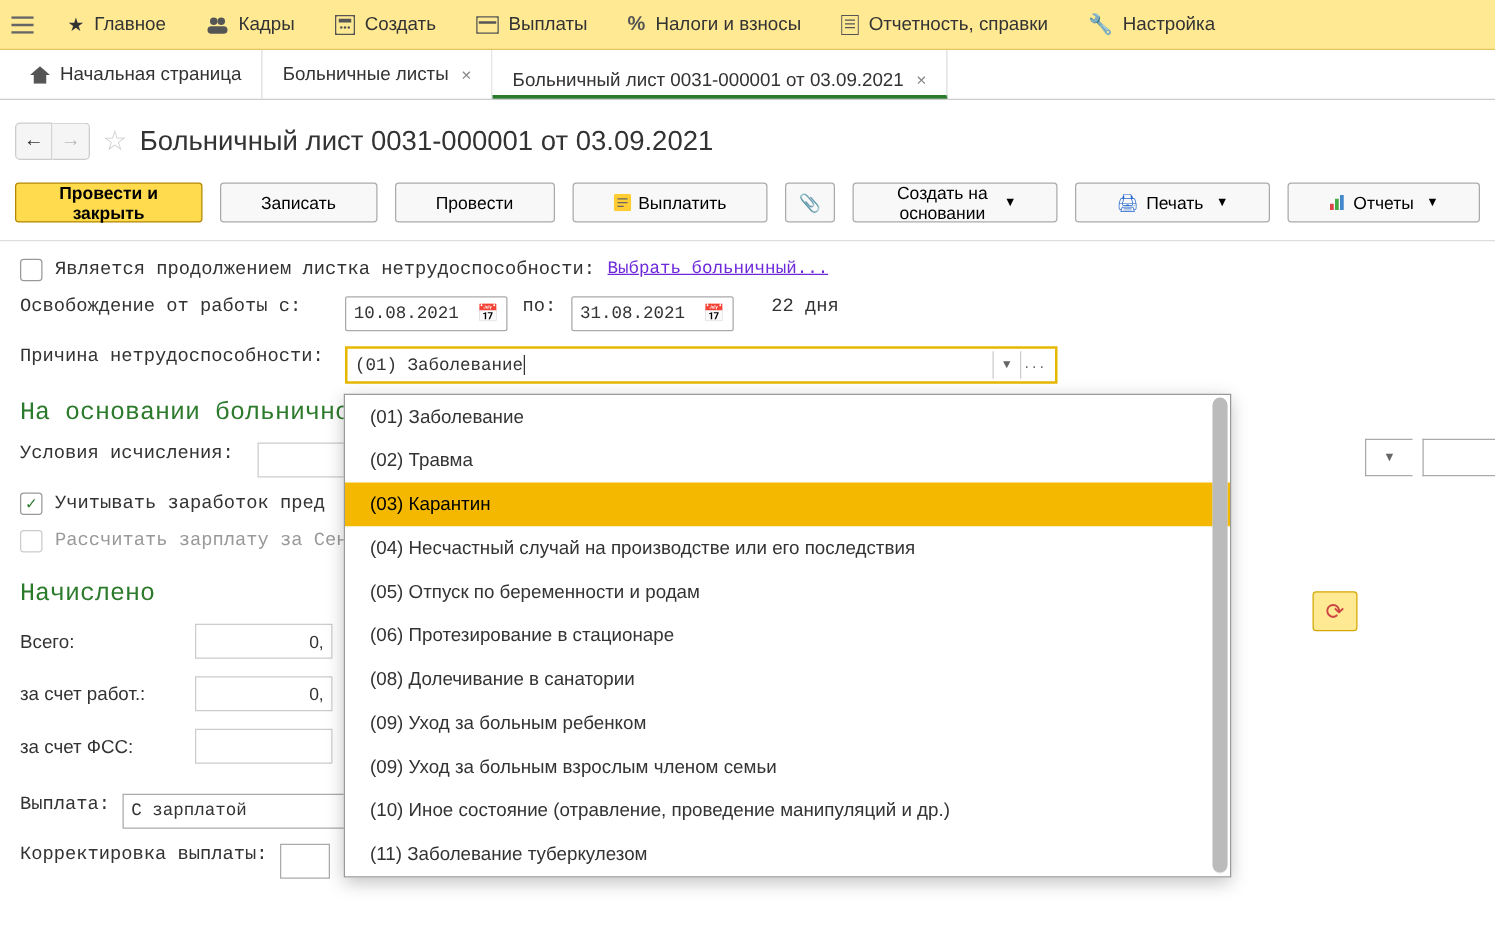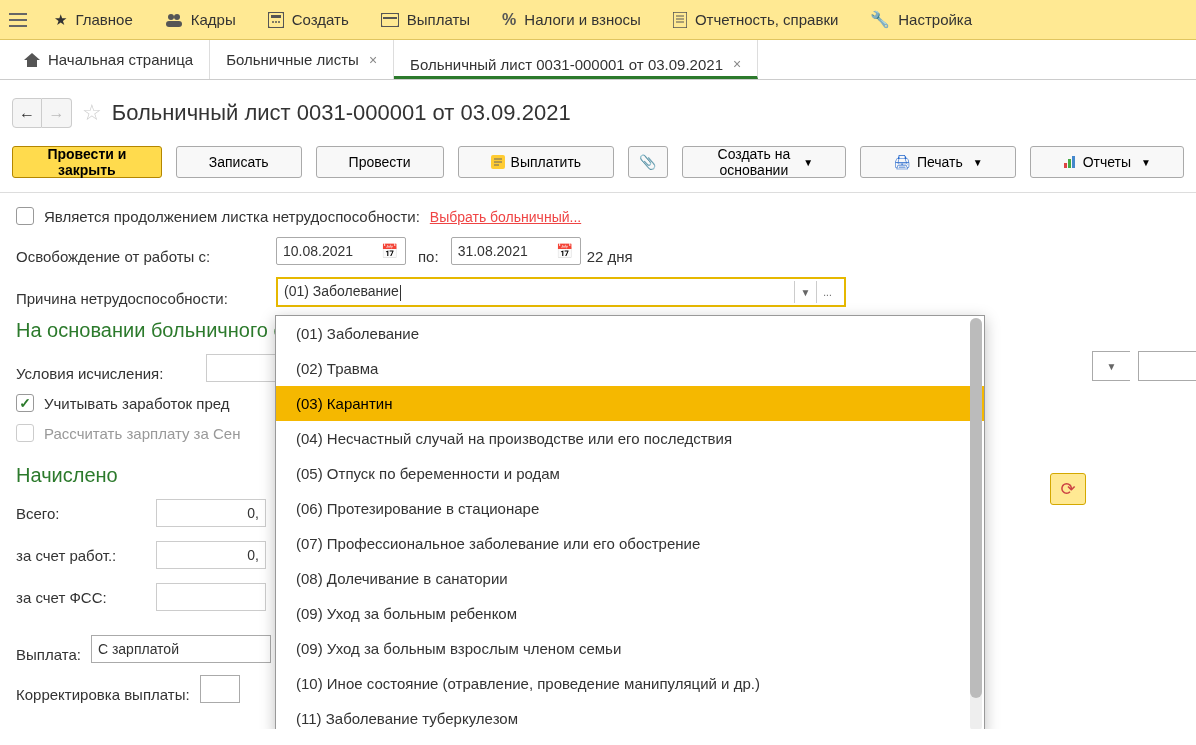--- a/index.html
+++ b/index.html
@@ -93,39 +93,39 @@
     cursor: pointer;
     gap: 6px;
   }
   .btn.primary {
     background: #ffdb4d;
     border-color: #b38600;
     font-weight: bold;
   }
   .btn .caret { font-size: 10px; margin-left: 4px; }
   .content { padding: 14px 16px; position: relative; }
-  .row { display: flex; align-items: flex-end; margin-bottom: 12px; }
+  .row { display: flex; align-items: flex-start; margin-bottom: 12px; font-family: Liberation Mono, monospace; }
   .label { color: #333; margin-right: 10px; font-size: 15px; }
   .checkbox {
     width: 18px; height: 18px;
     border: 1px solid #999;
     border-radius: 3px;
     margin-right: 10px;
     display: inline-flex;
     align-items: center;
     justify-content: center;
     background: #fff;
   }
   .checkbox.checked::after {
     content: "✓";
     color: #2c7a2c;
     font-weight: bold;
     font-size: 14px;
   }
-  .link { color: #ef4444; text-decoration: underline; cursor: pointer; }
+  .link { color: #6d28d9; text-decoration: underline; cursor: pointer; }
   .input-date {
     border: 1px solid #aaa;
     height: 28px;
     width: 130px;
     display: inline-flex;
     align-items: center;
     padding: 0 6px;
     background: #fff;
     border-radius: 2px;
   }
@@ -388,21 +388,21 @@
     <span class="label" style="width:250px;">Освобождение от работы с:</span>
     <span class="input-date">
       <span>10.08.2021</span>
       <span class="cal">📅</span>
     </span>
     <span class="label" style="margin:0 12px;">по:</span>
     <span class="input-date">
       <span>31.08.2021</span>
       <span class="cal">📅</span>
     </span>
-    <span class="label" style="margin-left:6px;">22 дня</span>
+    <span class="label" style="margin-left:30px;">22 дня</span>
   </div>
 
   <div class="row">
     <span class="label" style="width:250px;">Причина нетрудоспособности:</span>
     <span class="combo">
       <span class="combo-text">(01) Заболевание</span>
       <span class="combo-btn">▼</span>
       <span class="combo-btn">...</span>
     </span>
   </div>
@@ -466,21 +466,20 @@
   </div>
 
   <div class="dropdown-panel">
     <div id="dd-list">
         <div class="dd-item">(01) Заболевание</div>
         <div class="dd-item">(02) Травма</div>
         <div class="dd-item hover">(03) Карантин</div>
         <div class="dd-item">(04) Несчастный случай на производстве или его последствия</div>
         <div class="dd-item">(05) Отпуск по беременности и родам</div>
         <div class="dd-item">(06) Протезирование в стационаре</div>
-        <div class="dd-item">(07) Профессиональное заболевание или его обострение</div>
         <div class="dd-item">(08) Долечивание в санатории</div>
         <div class="dd-item">(09) Уход за больным ребенком</div>
         <div class="dd-item">(09) Уход за больным взрослым членом семьи</div>
         <div class="dd-item">(10) Иное состояние (отравление, проведение манипуляций и др.)</div>
         <div class="dd-item">(11) Заболевание туберкулезом</div>
       </div>
     <div class="scrollbar">
       <div class="scrollbar-thumb"></div>
     </div>
   </div>

